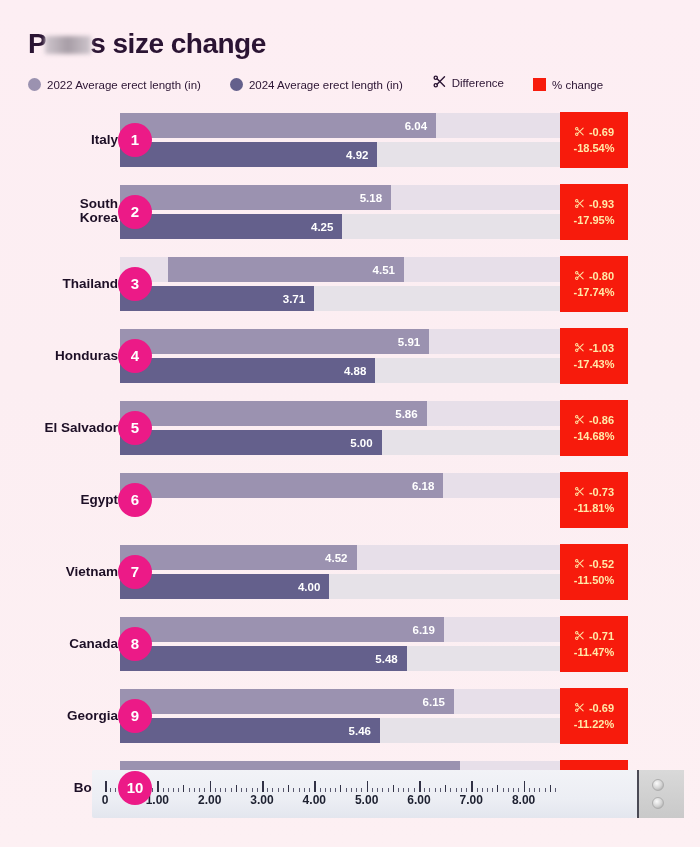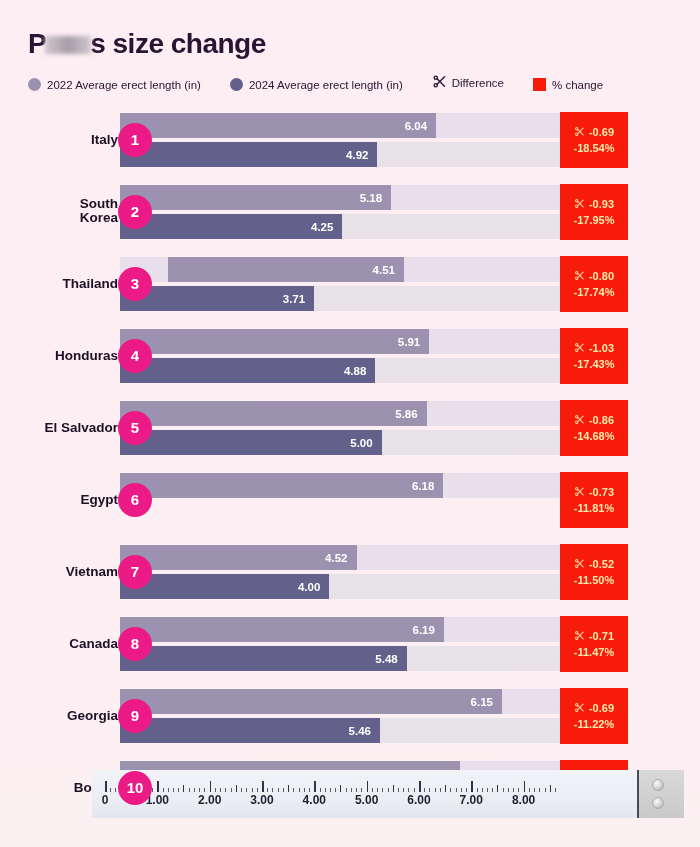--- a/index.html
+++ b/index.html
@@ -398,21 +398,21 @@
               </svg></span>
             <span>-0.71</span>
           </div>
           <div class="badge-bot">-11.47%</div>
         </div>
       </div>
       <div class="row">
         <div class="row-label">Georgia</div>
         <div class="tracks">
           <div class="track t2022">
-            <div class="bar b2022" style="width: 382px;">
+            <div class="bar b2022" style="width: 334px;">
               <span class="bar-val">6.15</span>
             </div>
           </div>
           <div class="track t2024">
             <div class="bar b2024" style="width: 260px;">
               <span class="bar-val">5.46</span>
             </div>
           </div>
         </div>
         <div class="rank">9</div>

